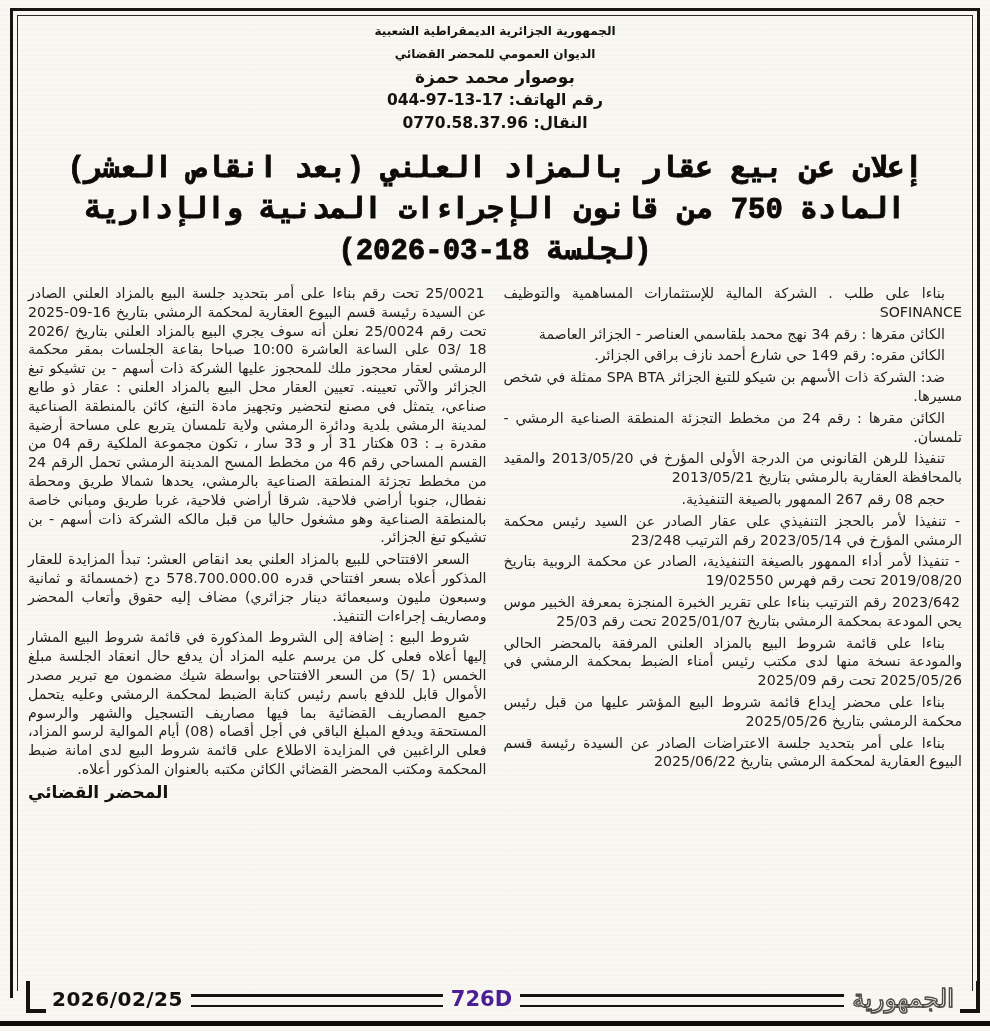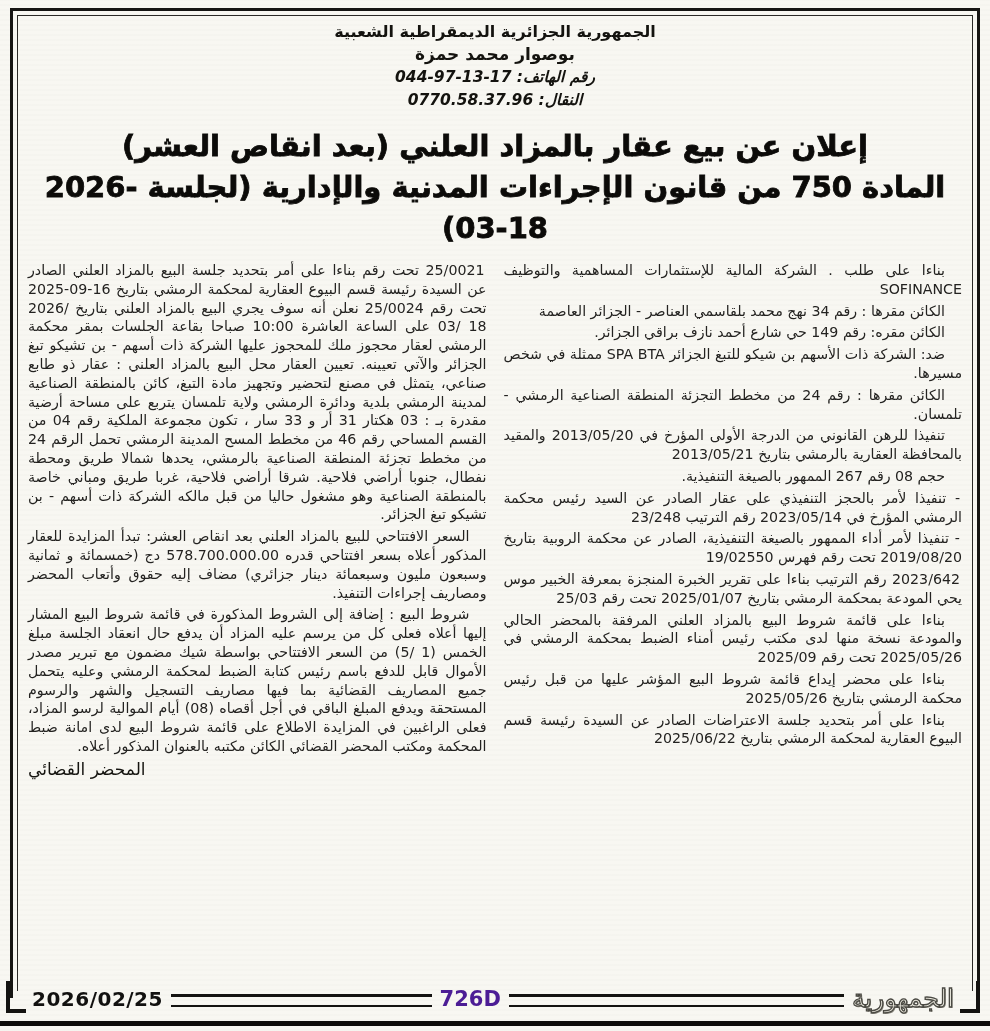--- a/index.html
+++ b/index.html
@@ -17,44 +17,44 @@
   .frame-inner{
     position:absolute;left:17px;right:17px;top:15px;bottom:40px;
     border:1px solid #2b2a27;border-bottom:none;
   }
   .content{
     position:absolute;left:24px;right:24px;top:16px;bottom:46px;
     overflow:hidden;
   }
   
   .header{direction:rtl;text-align:center;font-weight:bold;margin-top:4px;}
-  .header .h-line{font-size:16px;line-height:23px;color:#14130f;}
+  .header .h-line{font-size:12px;line-height:23px;color:#14130f;}
   .header .h-line.name{font-size:17px;}
-  .header .h-line.phone{font-size:15.5px;font-style:italic;}
+  .header .h-line.phone{font-size:15.5px;}
   
-  .title{direction:rtl;text-align:center;margin:14px 0 10px;color:#0c0b09;}
+  .title{direction:rtl;text-align:center;margin:14px 0 10px;color:#0c0b09;font-family:Liberation Mono, monospace;}
   .title .t-line{
     font-size:29px;line-height:41px;font-weight:bold;
     -webkit-text-stroke:0.8px #0c0b09;letter-spacing:-0.5px;
   }
   
   .columns{direction:rtl;display:flex;gap:17px;padding:2px 4px 0;}
   .col{flex:1;min-width:0;}
   .col p{
     margin:0 0 3px;font-size:14.2px;line-height:18.8px;
     text-align:justify;text-indent:17px;color:#232220;
   }
   .col p.no-indent{text-indent:2px;}
   .signature{
-    direction:rtl;text-align:left;font-weight:normal;font-size:17px;
+    direction:rtl;text-align:left;font-weight:bold;font-size:17px;
     color:#14130f;
   }
   
   .footer{
-    position:absolute;left:6px;right:10px;bottom:16px;height:30px;
+    position:absolute;left:26px;right:10px;bottom:16px;height:30px;
     display:flex;align-items:center;direction:ltr;justify-content:space-between;
   }
   .corner-left{width:16px;height:28px;border-left:4px solid #141311;border-bottom:4px solid #141311;margin-top:-6px;}
   .corner-right{width:16px;height:28px;border-right:4px solid #141311;border-bottom:4px solid #141311;margin-top:-6px;}
   .footer-date{font-size:20px;font-weight:bold;letter-spacing:0.5px;padding:0 8px 2px 6px;color:#121110;}
   .footer-ref{font-size:21px;font-weight:bold;padding:0 8px 2px;color:#4c1d95;}
   .rule{height:8px;border-top:3px solid #141311;border-bottom:2px solid #141311;}
   .rule.r1{flex-grow:1.05;}
   .rule.r2{flex-grow:1.35;}
   .footer-logo{
@@ -66,20 +66,21 @@
 </head>
 <body>
 
 <div class="frame-outer"></div>
 <div class="frame-inner"></div>
 
 <div class="content">
 
   <div class="header">
     <div class="h-line">الجمهورية الجزائرية الديمقراطية الشعبية</div>
+    <div class="h-line">الديوان العمومي للمحضر القضائي</div>
     <div class="h-line name">بوصوار محمد حمزة</div>
     <div class="h-line phone">رقم الهاتف: ⁦044-97-13-17⁩</div>
     <div class="h-line phone">النقال: ⁦0770.58.37.96⁩</div>
   </div>
 
   <div class="title">
     <div class="t-line">إعلان عن بيع عقار بالمزاد العلني (بعد انقاص العشر)</div>
     <div class="t-line">المادة 750 من قانون الإجراءات المدنية والإدارية (لجلسة ⁦2026-03-18⁩)</div>
   </div>
 

